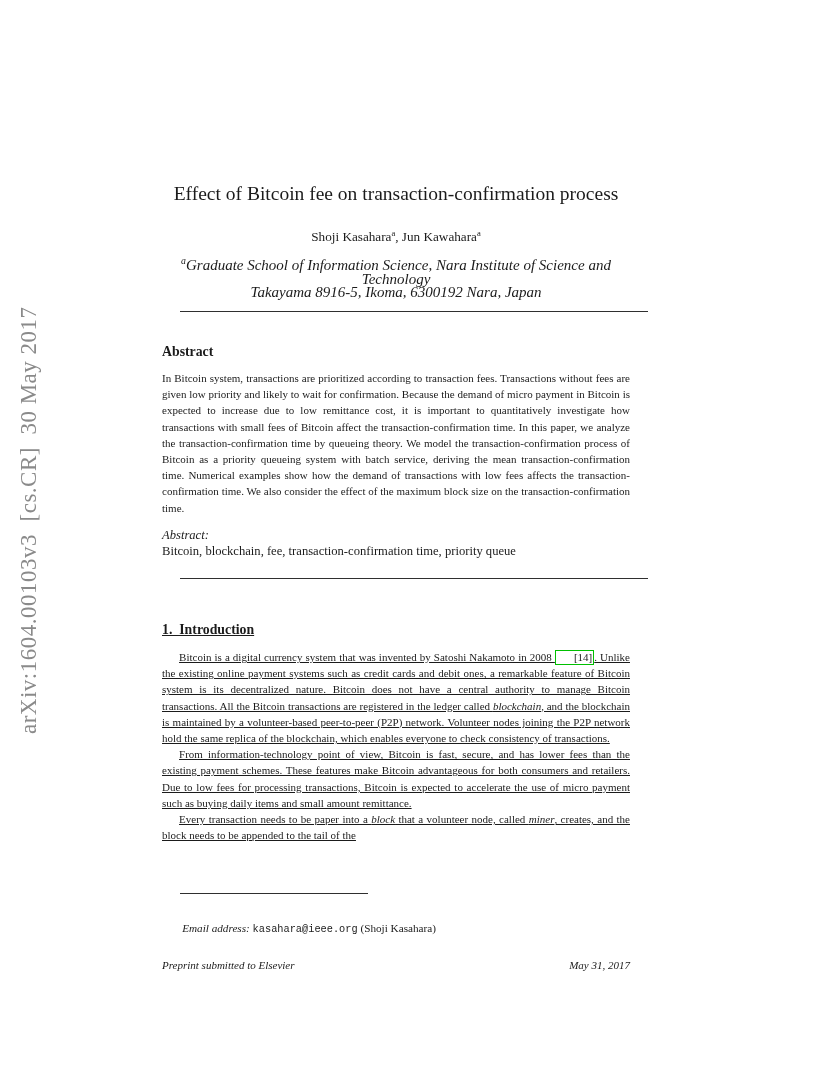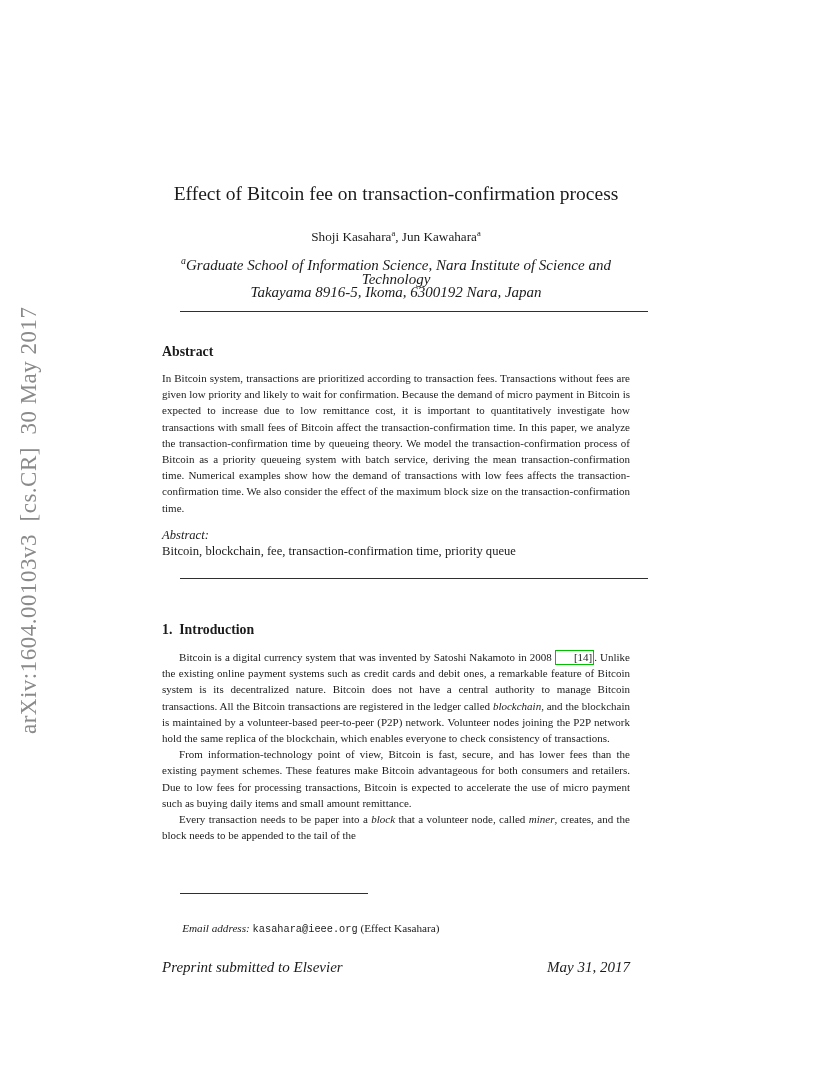--- a/index.html
+++ b/index.html
@@ -79,21 +79,21 @@
     text-align: justify;
   }
   .abstract-body { margin-top: 10px; }
   .keywords-label {
     margin-top: 11px;
     font-style: italic;
     font-size: 12.6px;
     line-height: 16.2px;
   }
   .keywords-line { font-size: 12.6px; line-height: 16.2px; }
-  .intro-block { top: 600px; }
+  .intro-block { top: 600px; text-decoration: underline; }
   .intro-body { margin-top: 11px; }
   .intro-body p { text-indent: 1.55em; }
   .seg-i { font-style: italic; }
   .seg-sup { vertical-align: super; font-size: 0.65em; line-height: 0; }
   .seg-mono { font-family: "Liberation Mono", "DejaVu Sans Mono", monospace; font-size: 0.92em; font-weight: normal; }
   .seg-cite {
     border: 1px solid var(--cite-green);
     padding: 1px 1px;
     line-height: 1;
     display: inline-block;
@@ -109,21 +109,21 @@
     top: 899px;
     font-size: 11.2px;
     line-height: 14px;
     text-indent: 1.8em;
   }
   .footer-line {
     top: 937px;
     display: flex;
     justify-content: space-between;
     font-style: italic;
-    font-size: 15px;
+    font-size: 11px;
   }
 </style>
 </head>
 <body>
 
 <div class="page">
 
   <div class="arxiv-stamp">arXiv:1604.00103v3  [cs.CR]  30 May 2017</div>
 
   <div class="col title">Effect of Bitcoin fee on transaction-confirmation process</div>
@@ -150,20 +150,20 @@
     <div class="h-bold">1.  Introduction</div>
     <div class="body-text intro-body">
       <p><span>Bitcoin is a digital currency system that was invented by Satoshi Nakamoto in 2008 </span><span class="seg-cite">[14]</span><span>. Unlike the existing online payment systems such as credit cards and debit ones, a remarkable feature of Bitcoin system is its decentralized nature. Bitcoin does not have a central authority to manage Bitcoin transactions. All the Bitcoin transactions are registered in the ledger called </span><span class="seg-i">blockchain</span><span>, and the blockchain is maintained by a volunteer-based peer-to-peer (P2P) network. Volunteer nodes joining the P2P network hold the same replica of the blockchain, which enables everyone to check consistency of transactions.</span></p>
       <p><span>From information-technology point of view, Bitcoin is fast, secure, and has lower fees than the existing payment schemes. These features make Bitcoin advantageous for both consumers and retailers. Due to low fees for processing transactions, Bitcoin is expected to accelerate the use of micro payment such as buying daily items and small amount remittance.</span></p>
       <p><span>Every transaction needs to be paper into a </span><span class="seg-i">block</span><span> that a volunteer node, called </span><span class="seg-i">miner</span><span>, creates, and the block needs to be appended to the tail of the</span></p>
     </div>
   </div>
 
   <div class="footnote-rule"></div>
 
-  <div class="col footnote"><span class="seg-i">Email address: </span><span class="seg-mono">kasahara@ieee.org</span><span> (Effect Kasahara)</span></div>
+  <div class="col footnote"><span class="seg-i">Email address: </span><span class="seg-mono">kasahara@ieee.org</span><span> (Shoji Kasahara)</span></div>
 
   <div class="col footer-line">
     <span>Preprint submitted to Elsevier</span>
     <span>May 31, 2017</span>
   </div>
 
 </div>
 
 </body></html>

